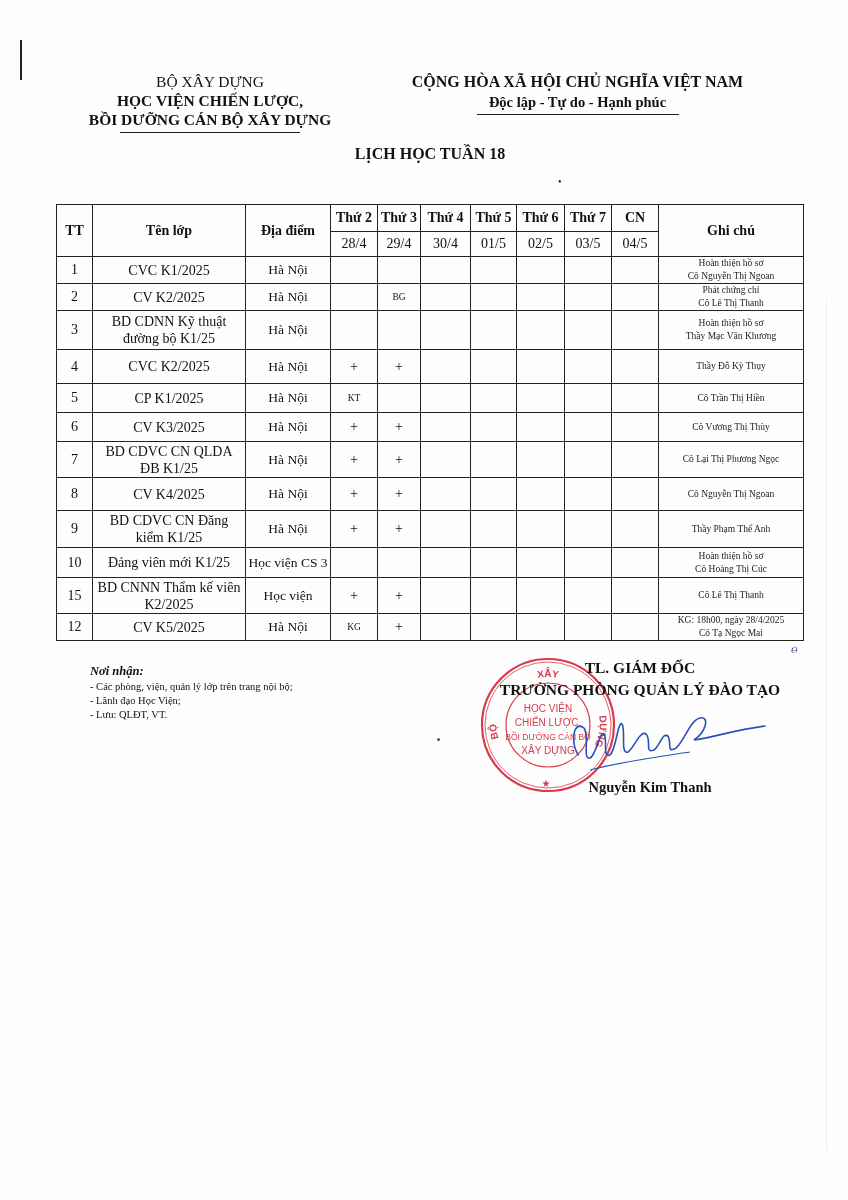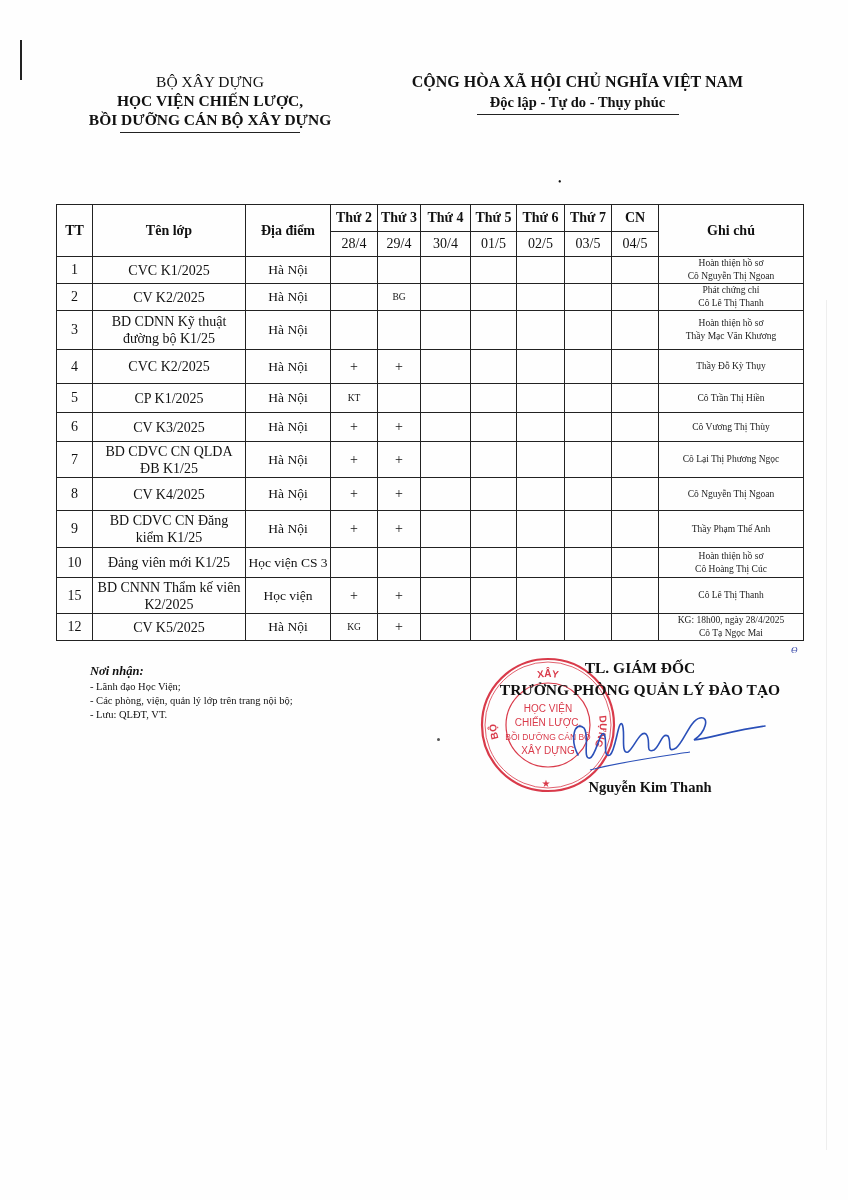--- a/index.html
+++ b/index.html
@@ -65,25 +65,26 @@
 
 <div class="abs hdr-left center">
   <div class="l1">BỘ XÂY DỰNG</div>
   <div class="l2">HỌC VIỆN CHIẾN LƯỢC,</div>
   <div class="l3">BỒI DƯỠNG CÁN BỘ XÂY DỰNG</div>
   <div class="rule"></div>
 </div>
 
 <div class="abs hdr-right center">
   <div class="l1">CỘNG HÒA XÃ HỘI CHỦ NGHĨA VIỆT NAM</div>
-  <div class="l2">Độc lập - Tự do - Thụy phúc</div>
+  <div class="l2">Độc lập - Tự do - Hạnh phúc</div>
   <div class="rule"></div>
 </div>
 
 <div class="abs title center">
+  <div class="t1">LỊCH HỌC TUẦN 18</div>
 </div>
 <div class="dot1">•</div>
 
 <table class="sched">
   <colgroup>
     <col style="width:36px">
       <col style="width:153px">
       <col style="width:85px">
     <col style="width:47px">
       <col style="width:43px">
@@ -302,22 +303,22 @@
         <td class="note">
           <div>KG: 18h00, ngày 28/4/2025</div>
           <div>Cô Tạ Ngọc Mai</div>
         </td>
       </tr>
     </tbody>
 </table>
 
 <div class="abs recv">
   <div class="h">Nơi nhận:</div>
+  <div>- Các phòng, viện, quản lý lớp trên trang nội bộ;</div>
   <div>- Lãnh đạo Học Viện;</div>
-  <div>- Các phòng, viện, quản lý lớp trên trang nội bộ;</div>
   <div>- Lưu: QLĐT, VT.</div>
 </div>
 <div class="dot2"></div>
 
 <svg class="stamp" viewBox="0 0 140 140">
   <defs>
     <path id="arcTop" d="M 22 70 A 48 48 0 0 1 118 70"></path>
     <path id="arcLeft" d="M 30 100 A 48 48 0 0 1 22 50"></path>
     <path id="arcRight" d="M 118 50 A 48 48 0 0 1 110 100"></path>
   </defs>

